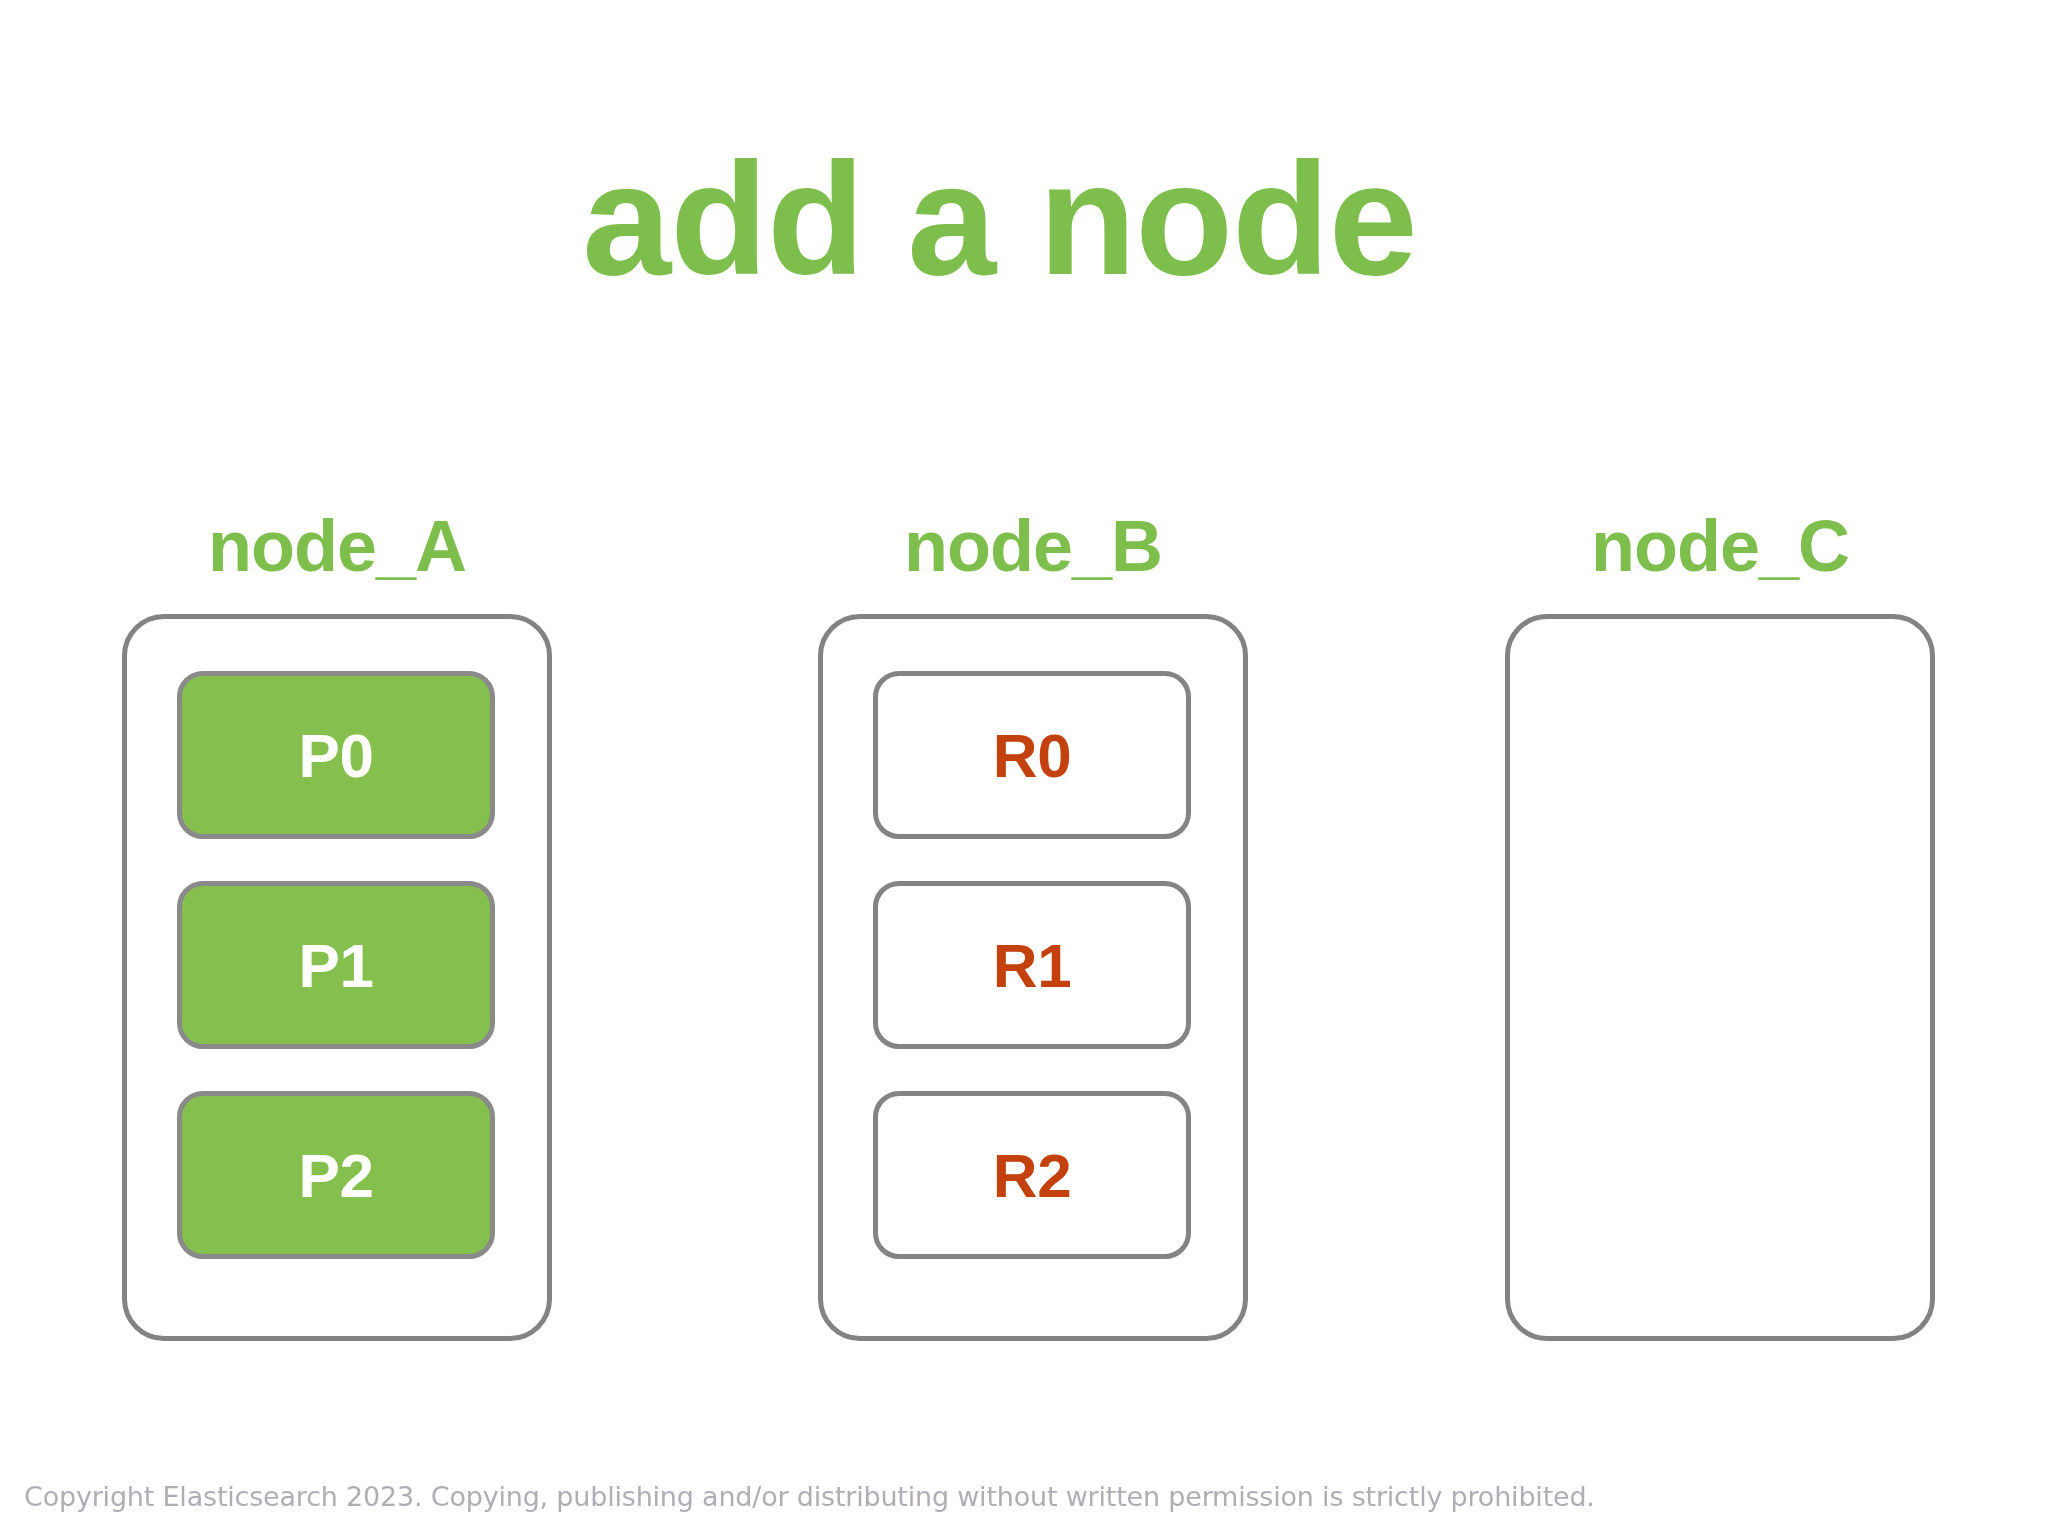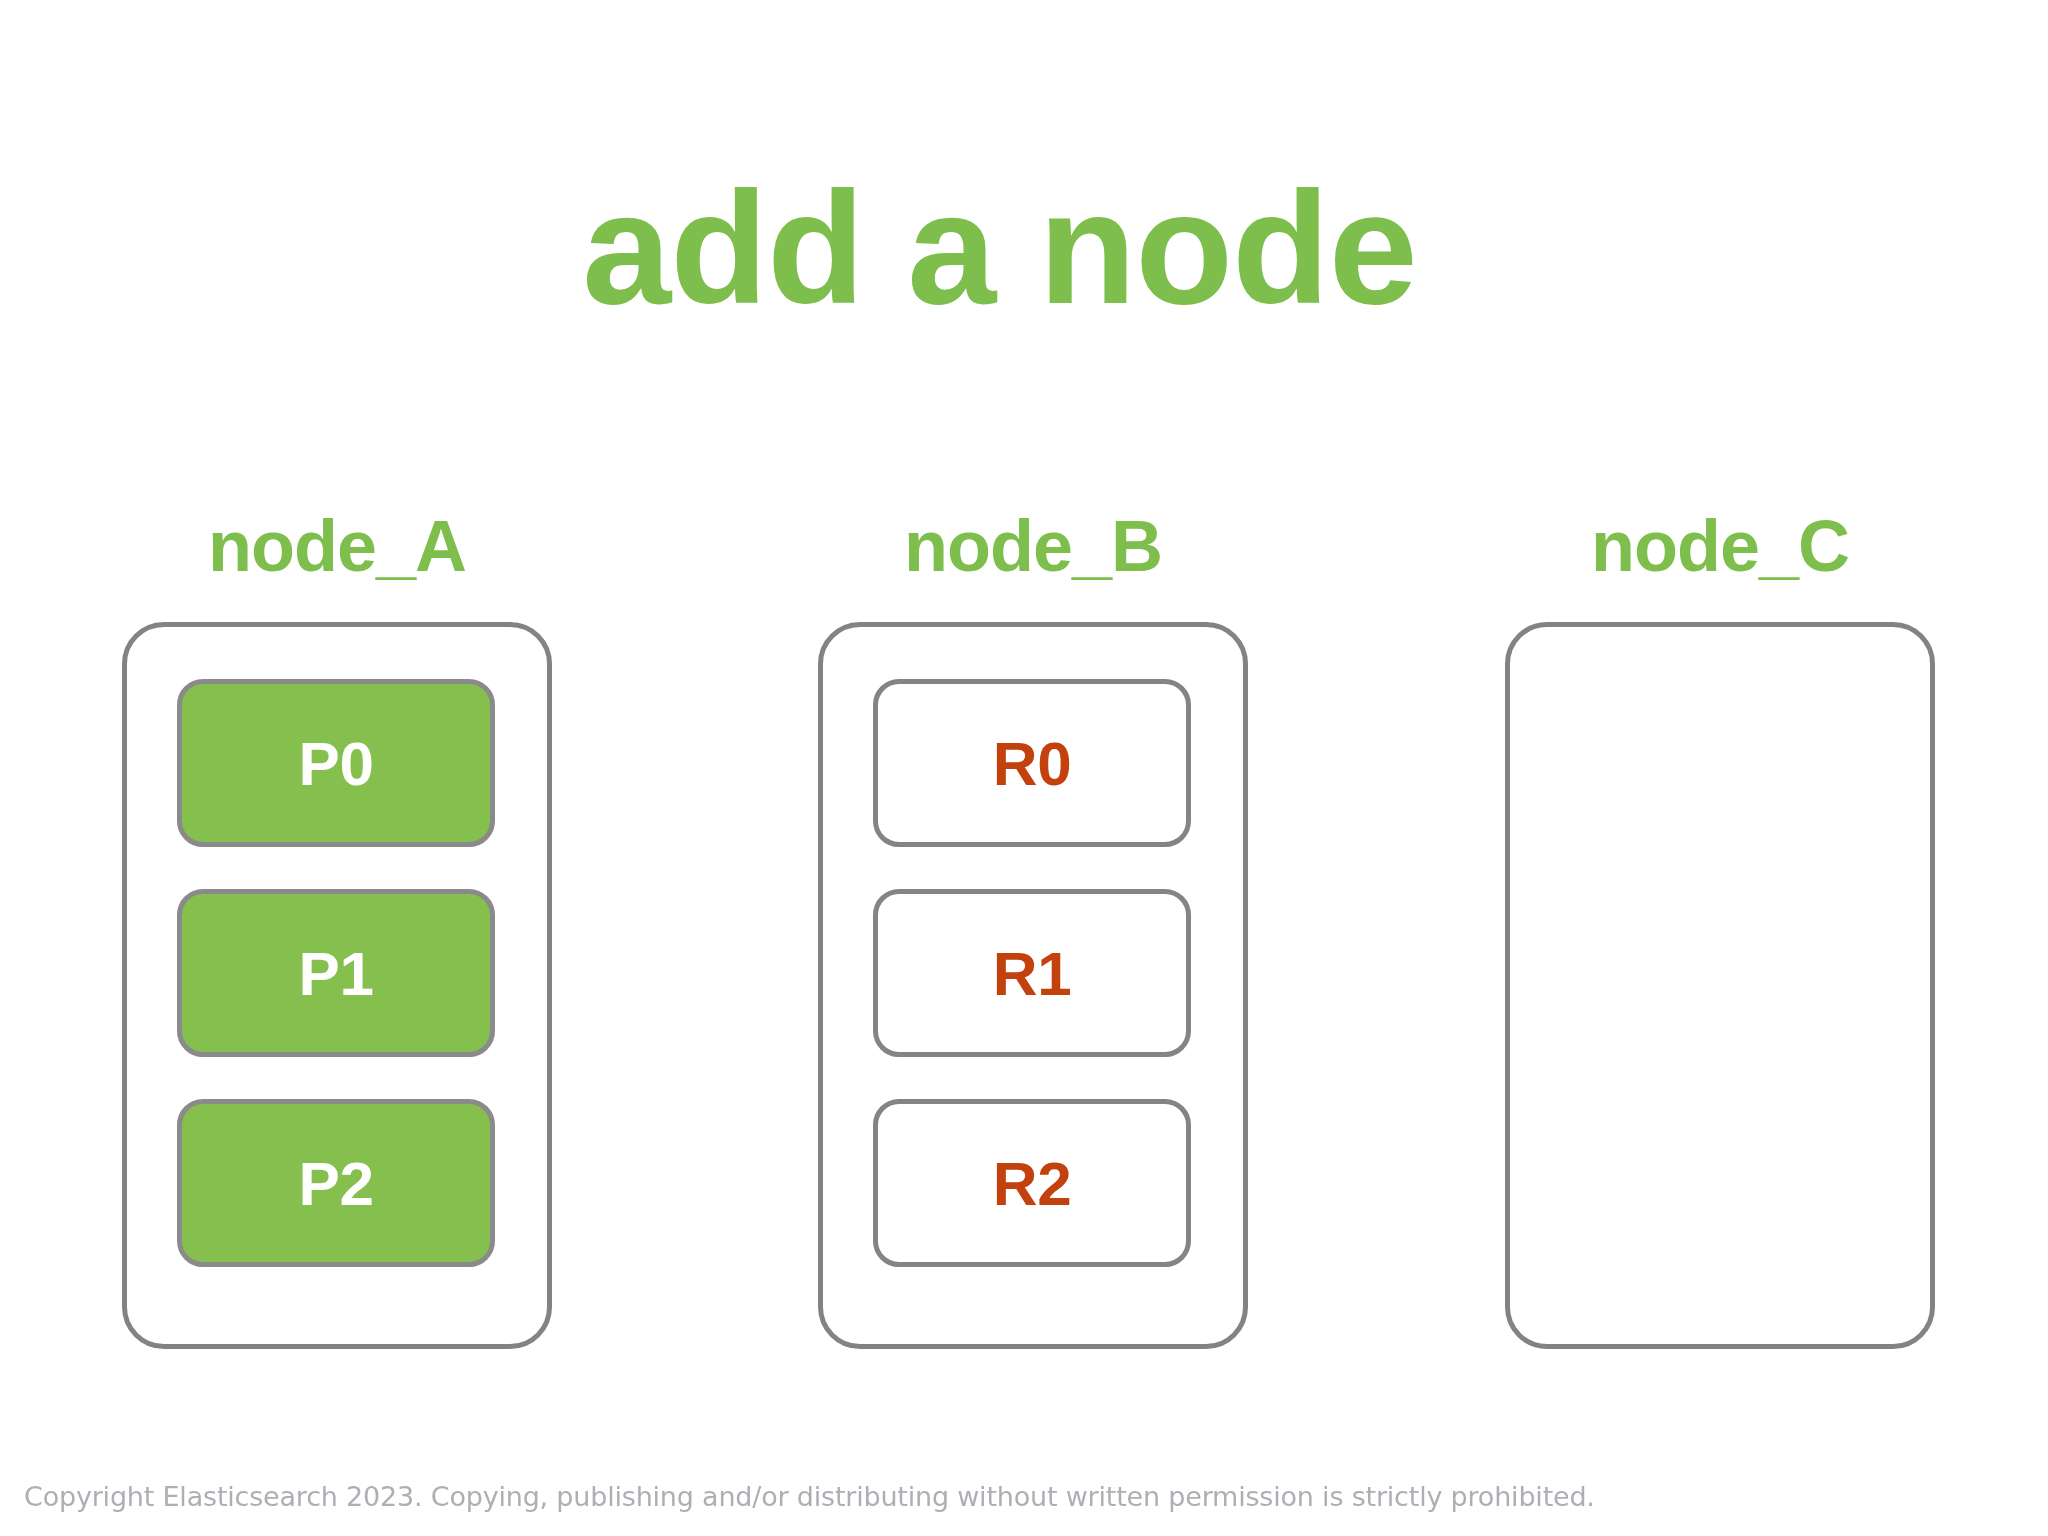--- a/index.html
+++ b/index.html
@@ -17,21 +17,21 @@
 
   .slide {
     position: absolute;
     inset: 0;
     background: #ffffff;
   }
 
   
   .slide-title {
     position: absolute;
-    top: 164px;
+    top: 135px;
     left: 0;
     width: 1999px;
     text-align: center;
     font-size: 160px;
     line-height: 1.05;
     font-weight: 700;
     letter-spacing: -1px;
     color: #7DBE4C;
     white-space: nowrap;
   }
@@ -59,21 +59,21 @@
     font-weight: 700;
     color: #7DBE4C;
     text-align: center;
     line-height: 1;
     height: 90px;
     letter-spacing: -1px;
   }
 
   .node-box {
     position: relative;
-    margin-top: 22px;
+    margin-top: 14px;
     height: 727px;
     box-sizing: border-box;
     border: 5px solid #838383;
     border-radius: 42px;
     background: #ffffff;
   }
 
   .shards {
     position: absolute;
     top: 52px;

